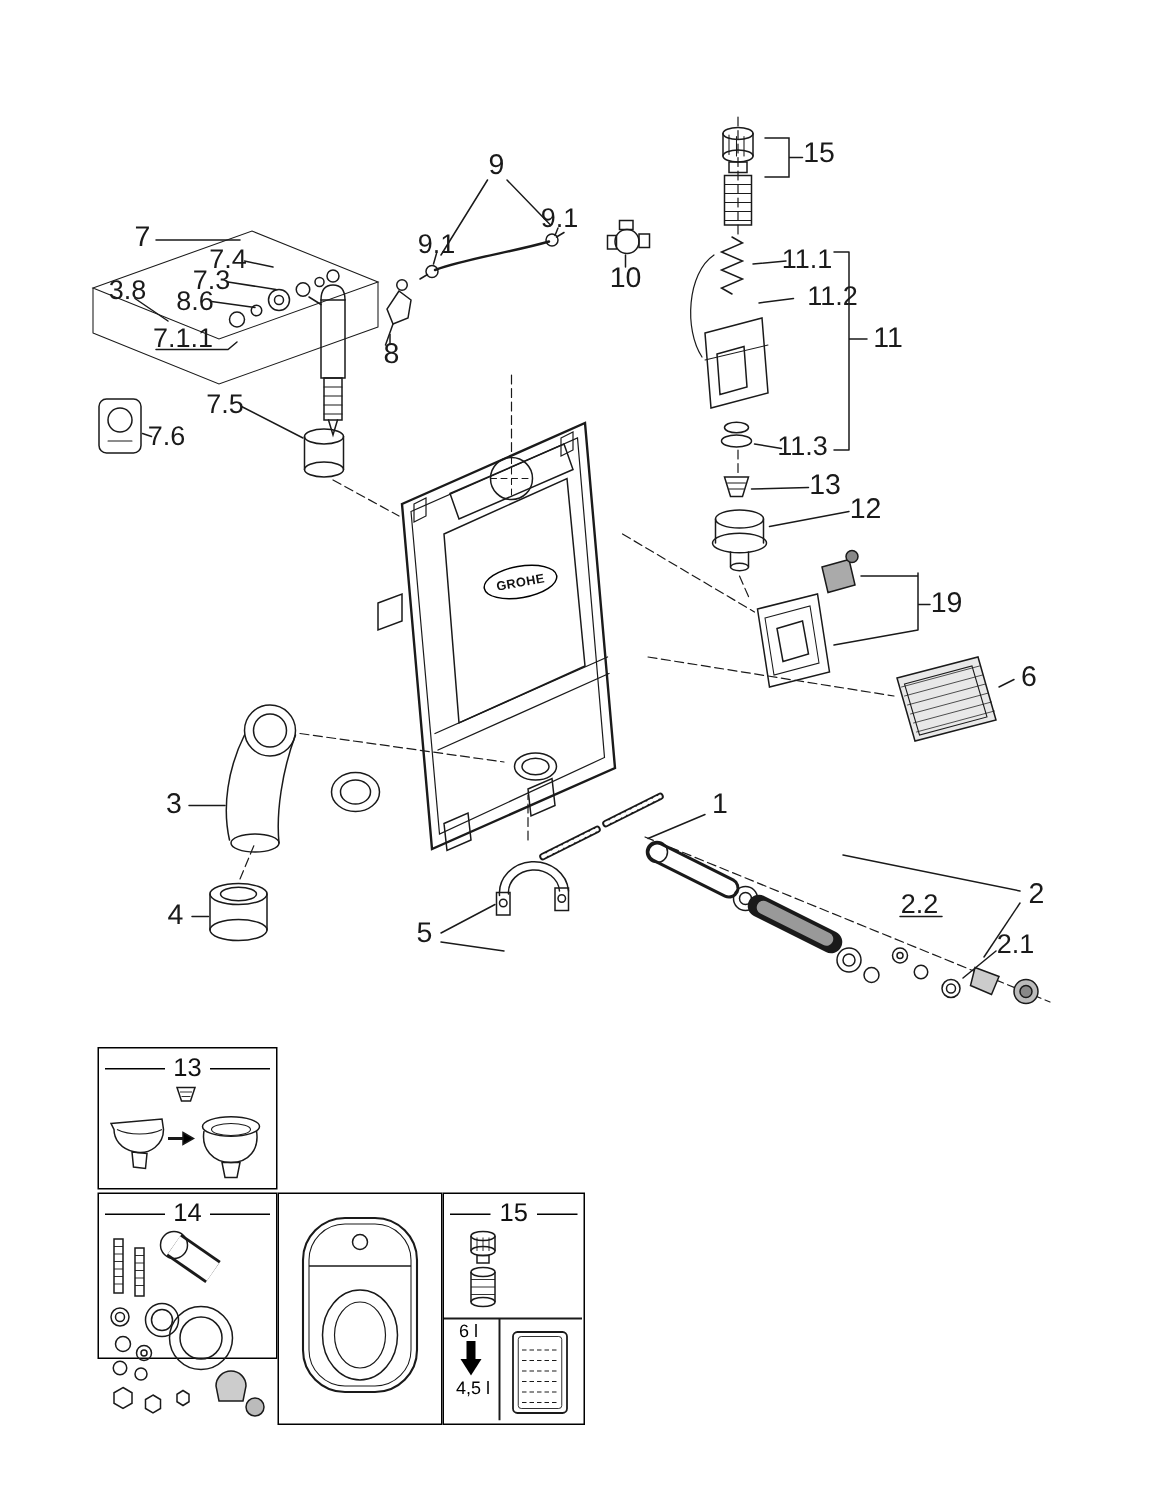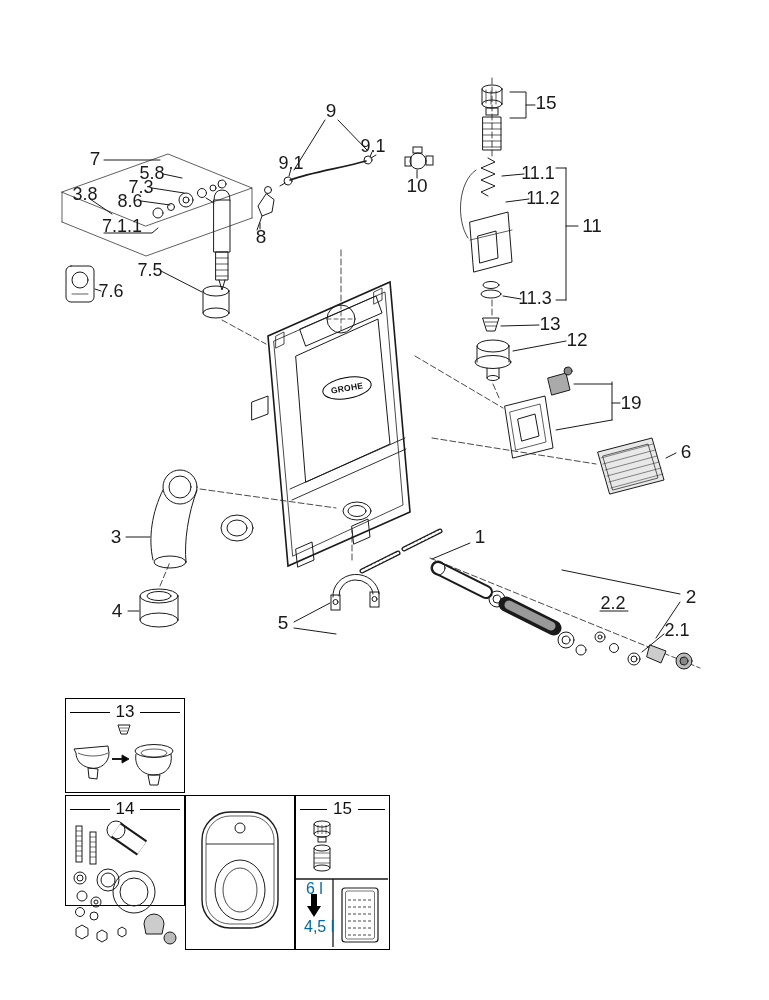--- a/index.html
+++ b/index.html
@@ -11,21 +11,21 @@
   .co.sm { font-size:18px; }
   .grohe { position:absolute; transform:translate(-50%,-50%) rotate(-10deg);
            border:1.6px solid #000; border-radius:50%; width:50px; height:22px;
            display:flex; align-items:center; justify-content:center;
            font-size:8.5px; font-weight:bold; letter-spacing:.3px; background:#fff; }
   .inset { position:absolute; border:1.6px solid #000; background:#fff; }
   .inset-title { display:flex; align-items:center; font-size:17px; padding:3px 4px 0 4px; color:#111; }
   .inset-title::before, .inset-title::after { content:""; flex:1; border-top:1.3px solid #000; }
   .inset-title span { padding:0 6px; }
   .inset svg { position:absolute; left:0; }
-  .flush-label { position:absolute; font-size:16px; color:#0369a1; }
+  .flush-label { position:absolute; font-size:12px; color:#000000; }
 </style>
 </head>
 <body>
 
 <div id="canvas">
 
   <svg id="artwork" width="769" height="1000" viewBox="0 0 769 1000">
     <g stroke="#1a1a1a" fill="none" stroke-width="1" stroke-linecap="round">
 
       <g stroke-dasharray="6,3" stroke-width="0.8">
@@ -236,35 +236,35 @@
         <path d="M664,634 L642,652"></path>
       </g>
     </g>
   </svg>
 
   <div class="grohe" style="left:347px; top:388px">
     <span>GROHE</span>
   </div>
 
   <div class="co lg" style="left:95px;top:159px">7</div>
-  <div class="co sm" style="left:152px;top:173px">5.8</div>
+  <div class="co sm" style="left:152px;top:173px">7.4</div>
   <div class="co sm" style="left:141px;top:187px">7.3</div>
   <div class="co sm" style="left:130px;top:201px">8.6</div>
   <div class="co sm" style="left:85px;top:194px">3.8</div>
   <div class="co sm" style="left:122px;top:226px">7.1.1</div>
   <div class="co sm" style="left:150px;top:270px">7.5</div>
   <div class="co sm" style="left:111px;top:291px">7.6</div>
   <div class="co lg" style="left:261px;top:237px">8</div>
   <div class="co lg" style="left:331px;top:111px">9</div>
   <div class="co sm" style="left:291px;top:163px">9.1</div>
   <div class="co sm" style="left:373px;top:146px">9.1</div>
   <div class="co lg" style="left:417px;top:186px">10</div>
   <div class="co lg" style="left:546px;top:103px">15</div>
   <div class="co sm" style="left:538px;top:173px">11.1</div>
-  <div class="co sm" style="left:543px;top:198px">11.2</div>
+  <div class="co sm" style="left:555px;top:198px">11.2</div>
   <div class="co lg" style="left:592px;top:226px">11</div>
   <div class="co sm" style="left:535px;top:298px">11.3</div>
   <div class="co lg" style="left:550px;top:324px">13</div>
   <div class="co lg" style="left:577px;top:340px">12</div>
   <div class="co lg" style="left:631px;top:403px">19</div>
   <div class="co lg" style="left:686px;top:452px">6</div>
   <div class="co lg" style="left:116px;top:537px">3</div>
   <div class="co lg" style="left:117px;top:611px">4</div>
   <div class="co lg" style="left:283px;top:623px">5</div>
   <div class="co lg" style="left:480px;top:537px">1</div>

